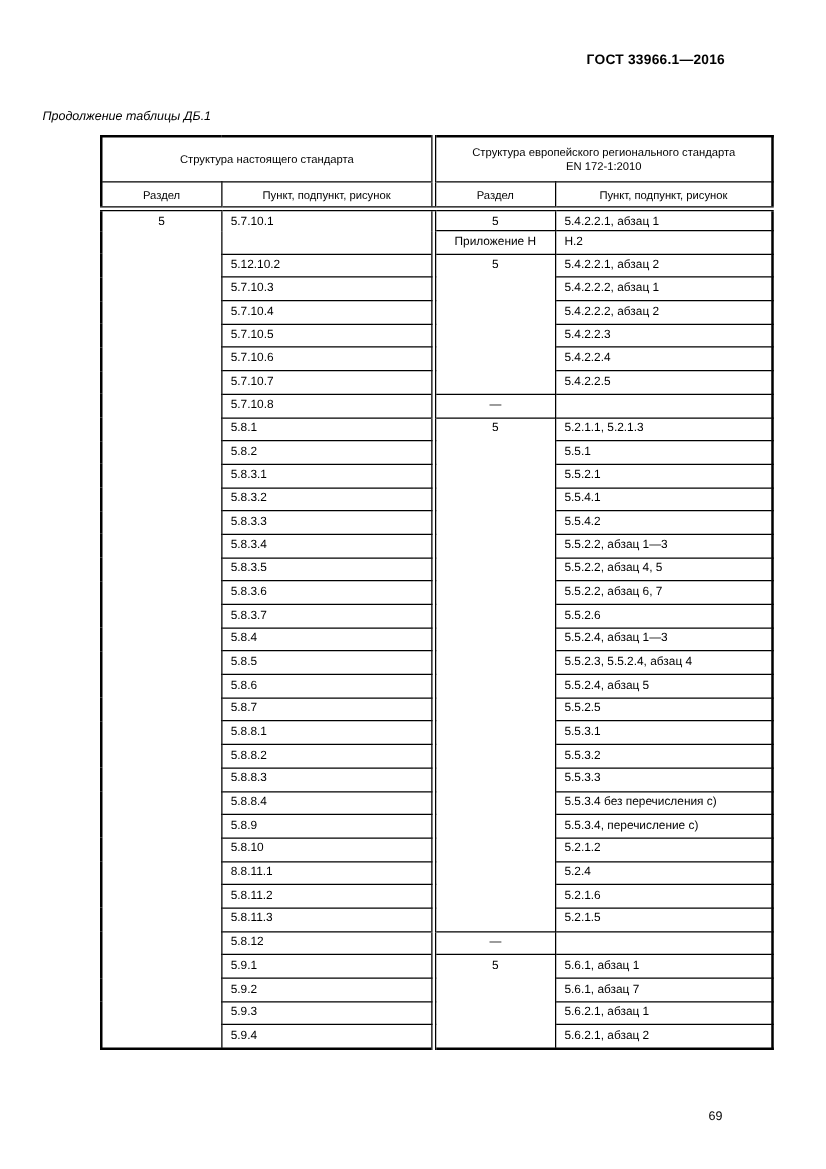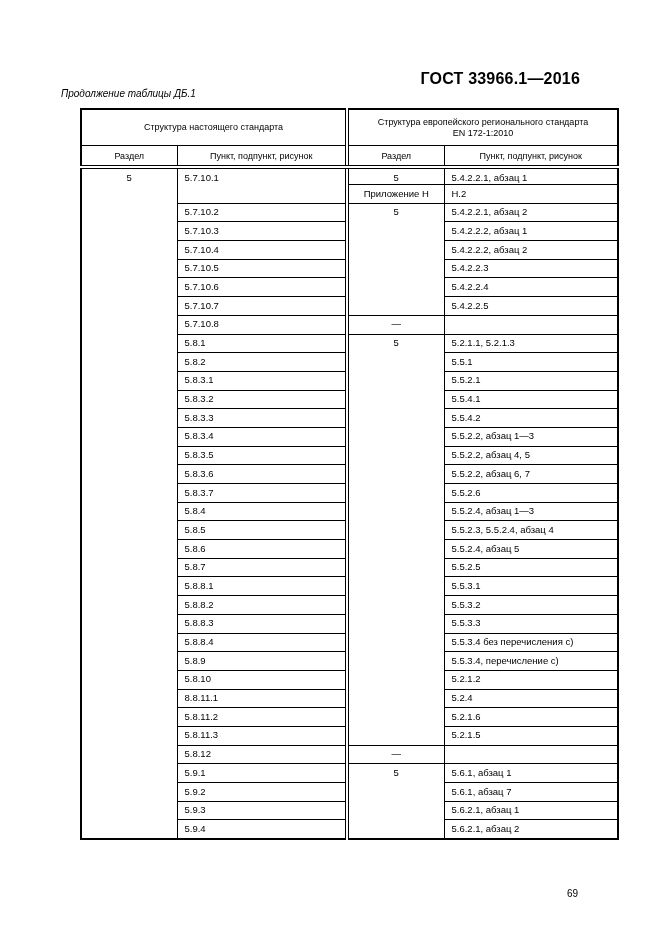--- a/index.html
+++ b/index.html
@@ -7,31 +7,31 @@
     position: relative;
     width: 661px;
     height: 935px;
     background: #ffffff;
     font-family: "Liberation Sans", "DejaVu Sans", sans-serif;
     color: #000;
     overflow: hidden;
   }
   .doc-code {
     position: absolute;
-    top: 70px;
+    top: 42px;
     right: 81px;
-    font-size: 16px;
+    font-size: 11px;
     font-weight: bold;
     letter-spacing: 0.2px;
     white-space: nowrap;
   }
   .table-caption {
     position: absolute;
     top: 88px;
-    left: 61px;
+    left: 34px;
     font-size: 10px;
     font-style: italic;
     white-space: nowrap;
   }
   table.cmp {
     position: absolute;
     top: 108px;
     left: 47px;
     width: 537px;
     border-collapse: collapse;
@@ -113,21 +113,21 @@
           <td class="cc" rowspan="36">5</td>
           <td class="cl" rowspan="2">5.7.10.1</td>
           <td class="cc dbl">5</td>
           <td class="cl">5.4.2.2.1, абзац 1</td>
         </tr>
         <tr>
           <td class="cc dbl">Приложение Н</td>
           <td class="cl">Н.2</td>
         </tr>
         <tr>
-          <td class="cl">5.7.10.2</td>
+          <td class="cl">5.12.10.2</td>
           <td class="cc dbl" rowspan="6">5</td>
           <td class="cl">5.4.2.2.1, абзац 2</td>
         </tr>
         <tr>
           <td class="cl">5.7.10.3</td>
           <td class="cl">5.4.2.2.2, абзац 1</td>
         </tr>
         <tr>
           <td class="cl">5.7.10.4</td>
           <td class="cl">5.4.2.2.2, абзац 2</td>

